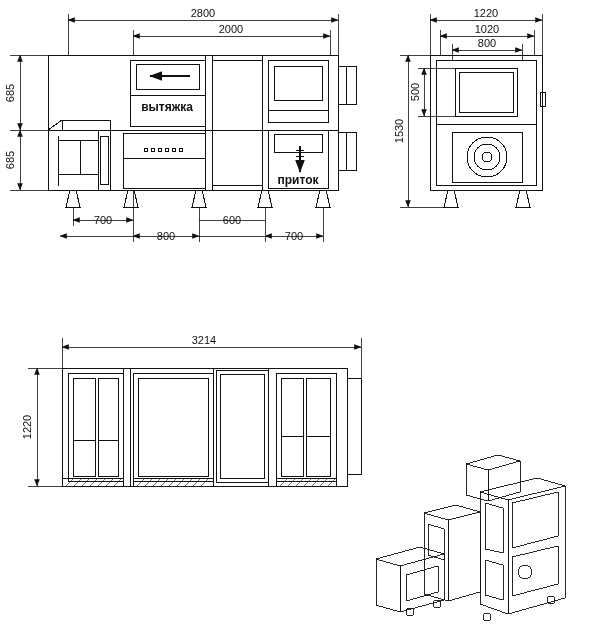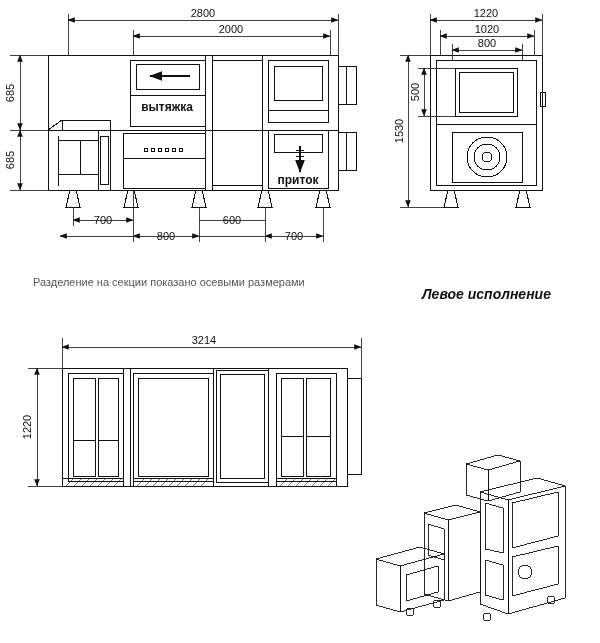--- a/index.html
+++ b/index.html
@@ -318,17 +318,15 @@
       <text transform="translate(403,131) rotate(-90)">1530</text>
       <text transform="translate(31,427) rotate(-90)">1220</text>
     </g>
 
     <g font-family="Liberation Sans, sans-serif" font-size="12" font-weight="bold" fill="#111" text-anchor="middle">
       <text x="167" y="111">вытяжка</text>
       <text x="298" y="184">приток</text>
     </g>
   </svg>
 
-  <div class="cap" style="left:33px; top:276px;">Разделение на секции показано осевыми размерами</div>
-
-  <div class="cap italic-bold" style="left:422px; top:286px;">Левое исполнение</div>
+
 
 </div>
 
 </body></html>

